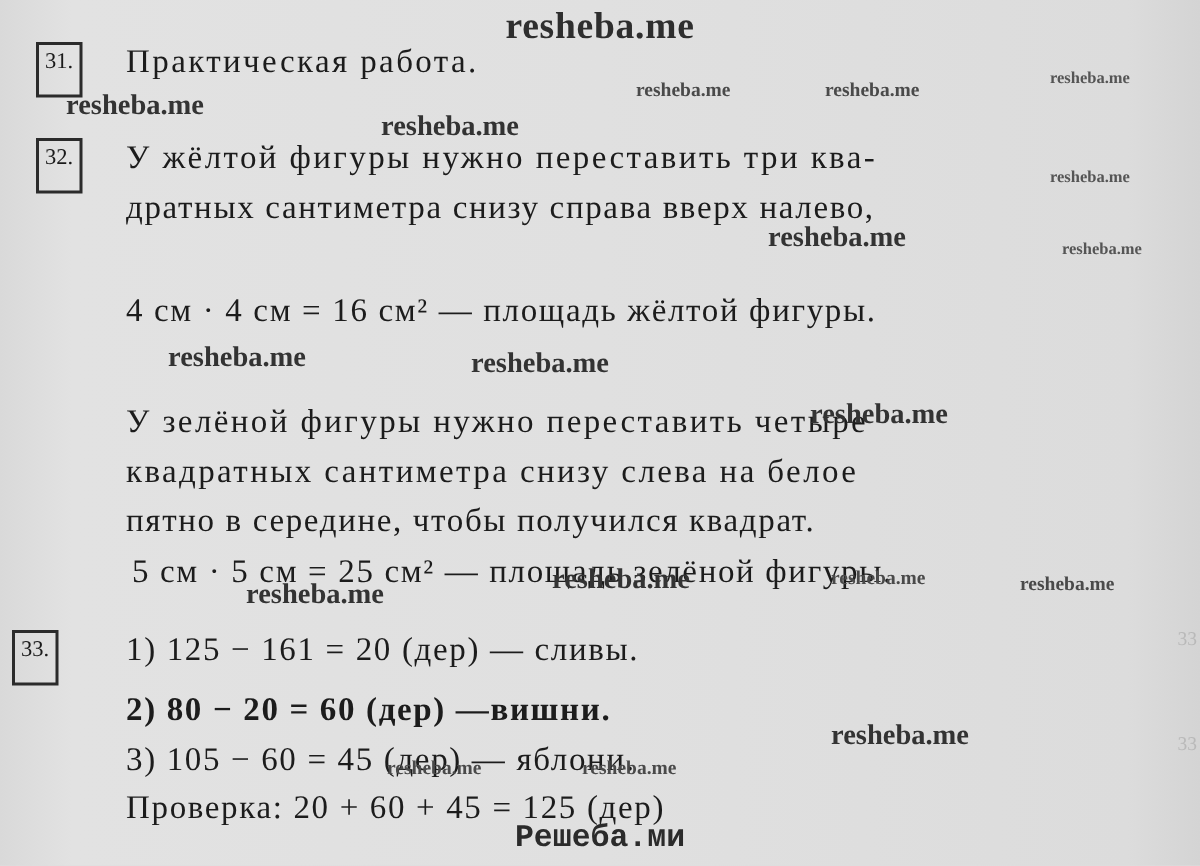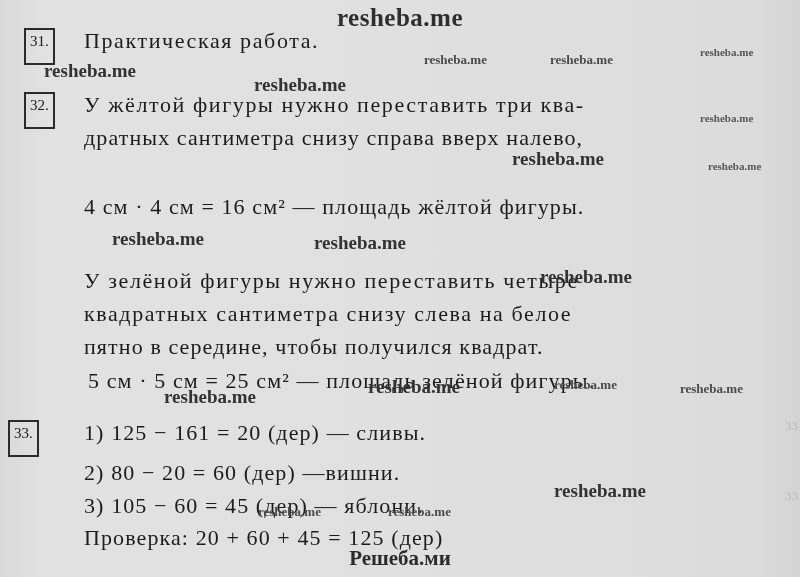--- a/index.html
+++ b/index.html
@@ -33,21 +33,21 @@
     font-size: 25px;
     letter-spacing: 0.5px;
     color: #2e2e2e;
   }
   .brand-bottom {
     position: absolute;
     bottom: 6px;
     left: 0;
     width: 800px;
     text-align: center;
-    font-family: Liberation Serif, serif;
+    font-family: Liberation Mono, monospace;
     font-weight: bold;
     font-size: 21px;
     color: #2b2b2b;
   }
   
   .task-num {
     position: absolute;
     font-family: "Liberation Serif", serif;
     font-weight: normal;
     font-size: 15px;
@@ -105,21 +105,21 @@
   <div class="line wide" style="left:84px; top:92px;">У жёлтой фигуры нужно переставить три ква-</div>
   <div class="line wide2" style="left:84px; top:125px;">дратных сантиметра снизу справа вверх налево,</div>
   <div class="line wide2" style="left:84px; top:194px;">4 см · 4 см = 16 см² — площадь жёлтой фигуры.</div>
   <div class="line wide" style="left:84px; top:301px;">квадратных сантиметра снизу слева на белое</div>
   <div class="line wide" style="left:84px; top:268px;">У зелёной фигуры нужно переставить четыре</div>
   <div class="line wide2" style="left:84px; top:334px;">пятно в середине, чтобы получился квадрат.</div>
   <div class="line wide2" style="left:88px; top:368px;">5 см · 5 см = 25 см² — площадь зелёной фигуры.</div>
 
   <div class="task-num" style="left:8px; top:420px;">33.</div>
   <div class="line wide2" style="left:84px; top:420px;">1) 125 − 161 = 20 (дер) — сливы.</div>
-  <div class="line wide2" style="left:84px; top:460px;">2) 80 − 20 = 60 (дер) —вишни.</div>
+  <div class="line wide2" style="left:84px; top:460px;font-weight:bold;">2) 80 − 20 = 60 (дер) —вишни.</div>
   <div class="line wide2" style="left:84px; top:493px;">3) 105 − 60 = 45 (дер) — яблони.</div>
   <div class="line wide2" style="left:84px; top:525px;text-align:center;">Проверка: 20 + 60 + 45 = 125 (дер)</div>
 
   <div class="edge-mark" style="top:418px;">33</div>
   <div class="edge-mark" style="top:488px;">33</div>
 
   <div id="wm-layer">
       <div class="wm big" style="left: 44px; top: 60px;">resheba.me</div>
       <div class="wm big" style="left: 254px; top: 74px;">resheba.me</div>
       <div class="wm med" style="left: 424px; top: 52px;">resheba.me</div>

